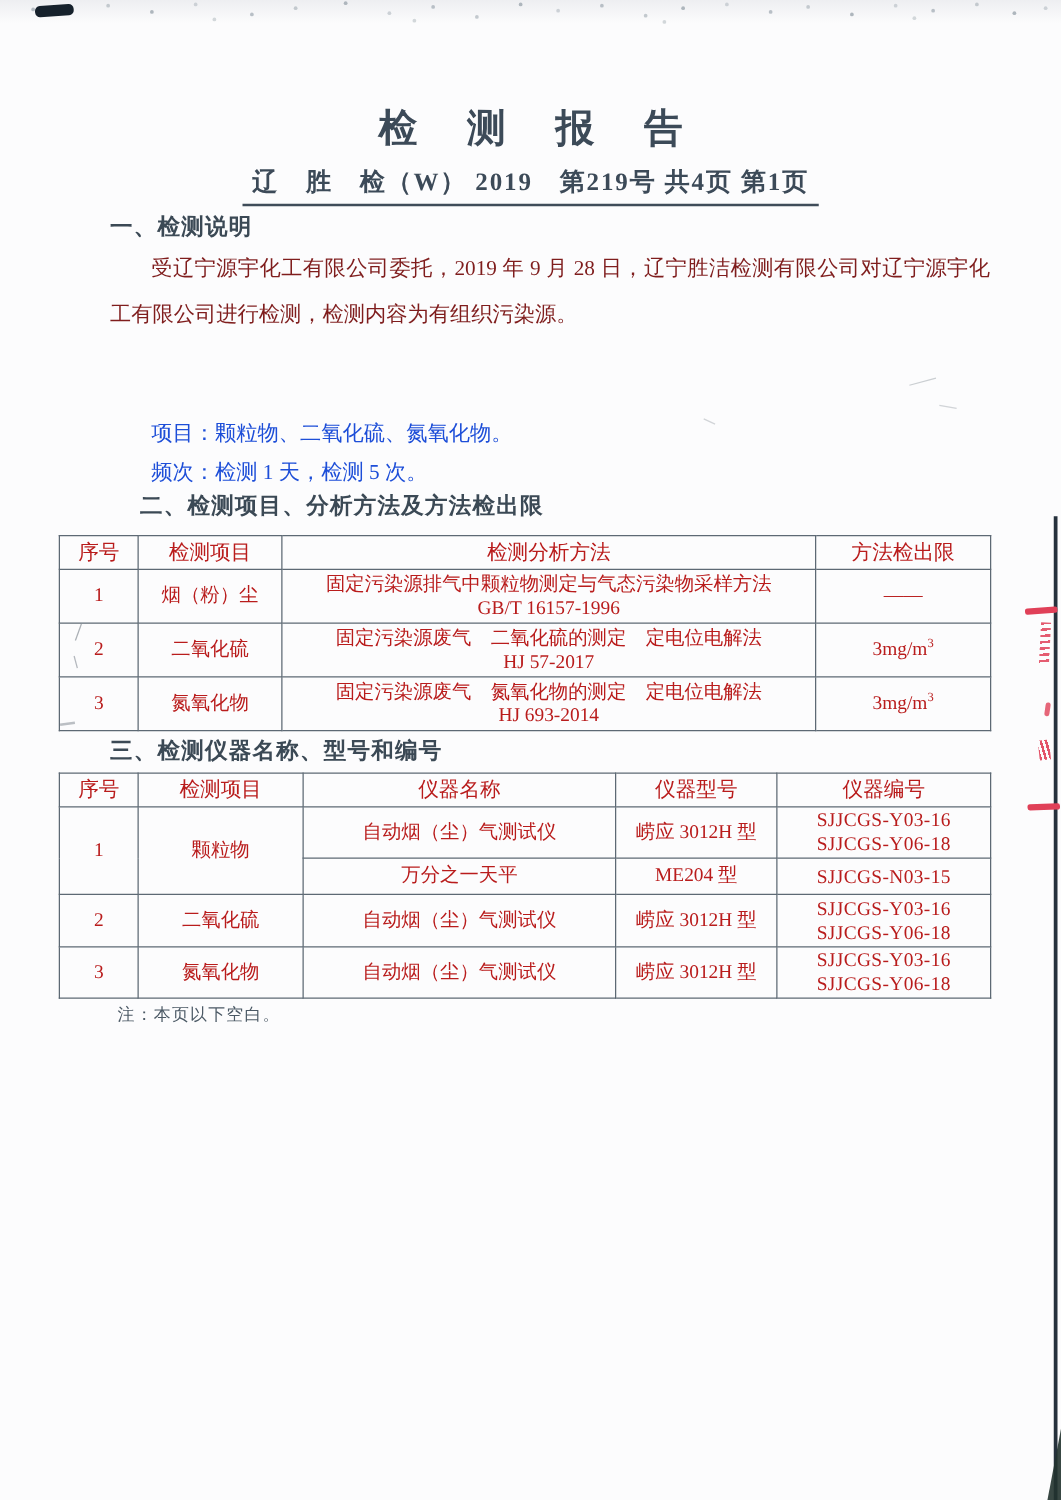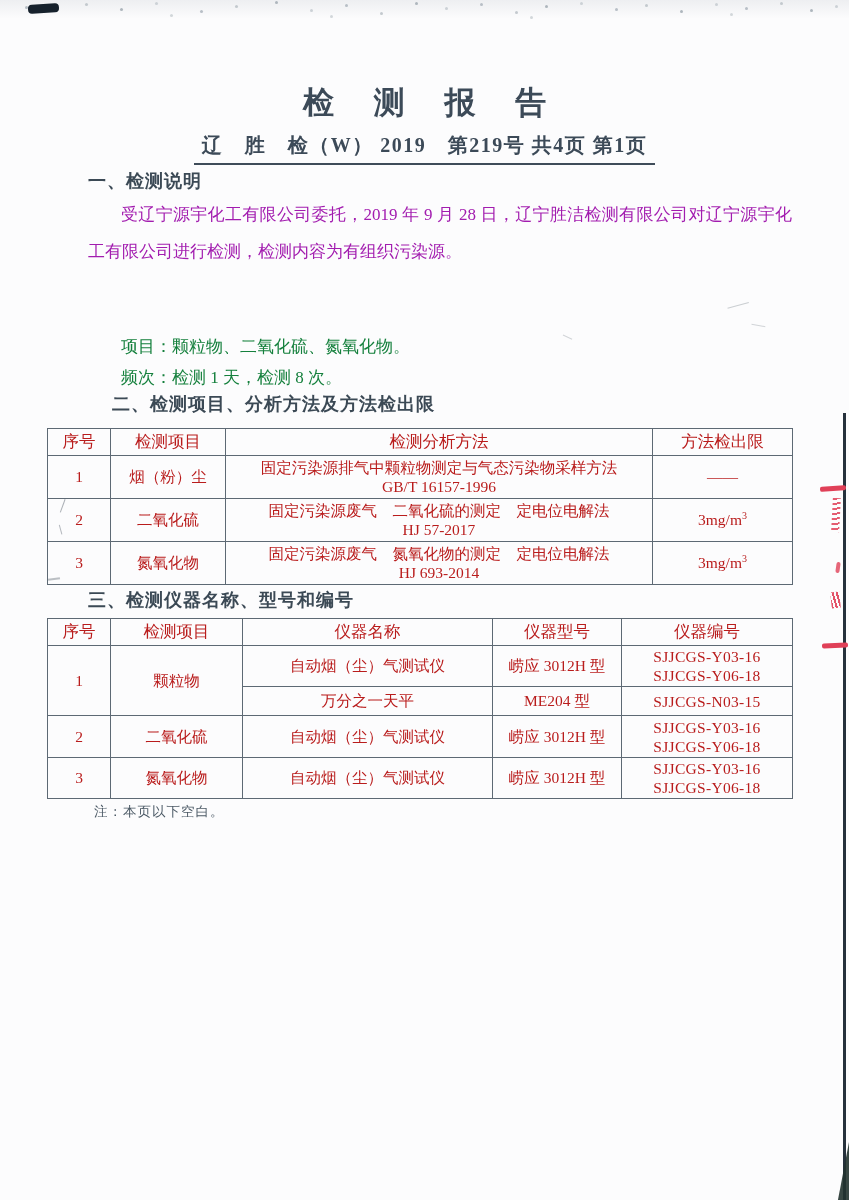--- a/index.html
+++ b/index.html
@@ -78,25 +78,25 @@
   .sec-h {
     position: absolute; left: 88px; font-size: 18px; font-weight: bold; color: #3b4955;
     letter-spacing: 1px;
     text-align: right;
   }
   .sec-h.s1 { top: 169px; }
   .sec-h.s2 { top: 392px; margin-left: 24px; }
   .sec-h.s3 { top: 588px; }
   .body-block {
     position: absolute; left: 88px; top: 196px; width: 704px;
-    font-size: 17px; line-height: 37px; text-align: justify; color: #a21caf;
+    font-size: 17px; line-height: 37px; text-align: justify; color: #7f1d1d;
   }
   .body-block p { margin: 0; text-indent: 33px; }
   sup.hash { font-size: 11px; vertical-align: super; line-height: 0; }
-  .p-line { position: absolute; left: 88px; width: 704px; font-size: 17px; line-height: 30px; text-indent: 33px; color: #15803d; }
+  .p-line { position: absolute; left: 88px; width: 704px; font-size: 17px; line-height: 30px; text-indent: 33px; color: #1d4ed8; }
   .p-items { top: 332px; }
   .p-freq  { top: 363px; }
 
   
   .tbl-wrap { position: absolute; left: 47px; width: 745px; }
   .t1 { top: 428px; }
   .t2 { top: 618px; }
   table { border-collapse: collapse; table-layout: fixed; width: 745px; color: #b91c1c; }
   td, th {
     border: 1.2px solid #5d6974; padding: 0 3px;
@@ -138,21 +138,21 @@
   <div class="doc-title">检 测 报 告</div>
   <div class="report-no-wrap">
     <span class="report-no">辽　胜　检（W） 2019　第219号 共4页 第1页</span>
   </div>
 
   <div class="sec-h s1">一、检测说明</div>
   <div class="body-block">
     <p>受辽宁源宇化工有限公司委托，2019 年 9 月 28 日，辽宁胜洁检测有限公司对辽宁源宇化工有限公司进行检测，检测内容为有组织污染源。</p>
   </div>
   <div class="p-line p-items">项目：颗粒物、二氧化硫、氮氧化物。</div>
-  <div class="p-line p-freq">频次：检测 1 天，检测 8 次。</div>
+  <div class="p-line p-freq">频次：检测 1 天，检测 5 次。</div>
 
   <div class="sec-h s2">二、检测项目、分析方法及方法检出限</div>
   <div class="tbl-wrap t1">
     <table>
       <colgroup>
           <col style="width:63px">
           <col style="width:115px">
           <col style="width:427px">
           <col style="width:140px">
         </colgroup>

